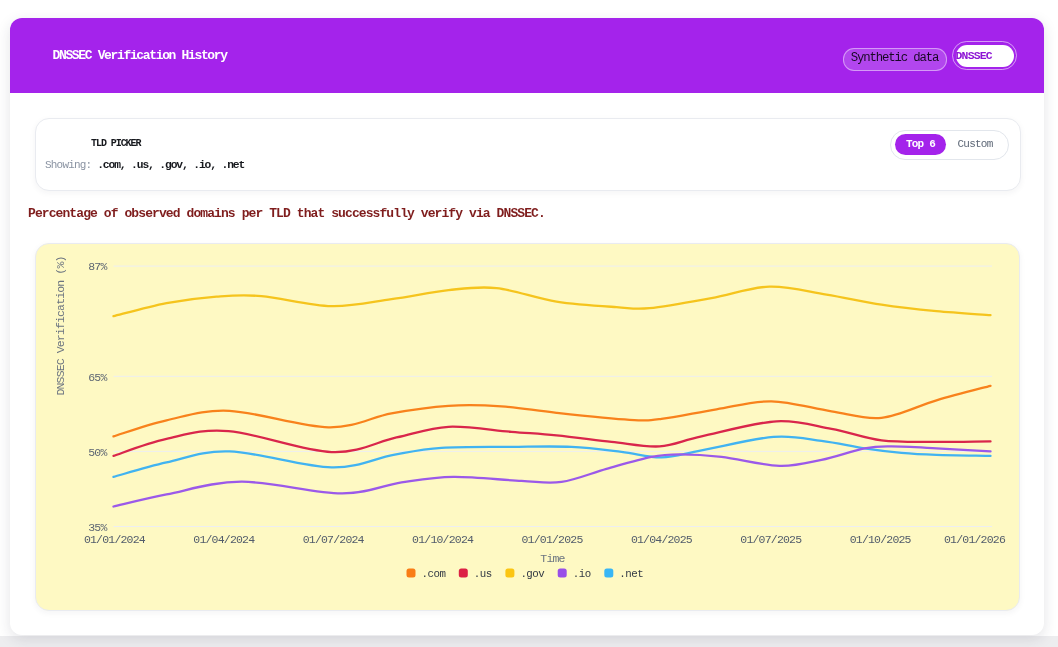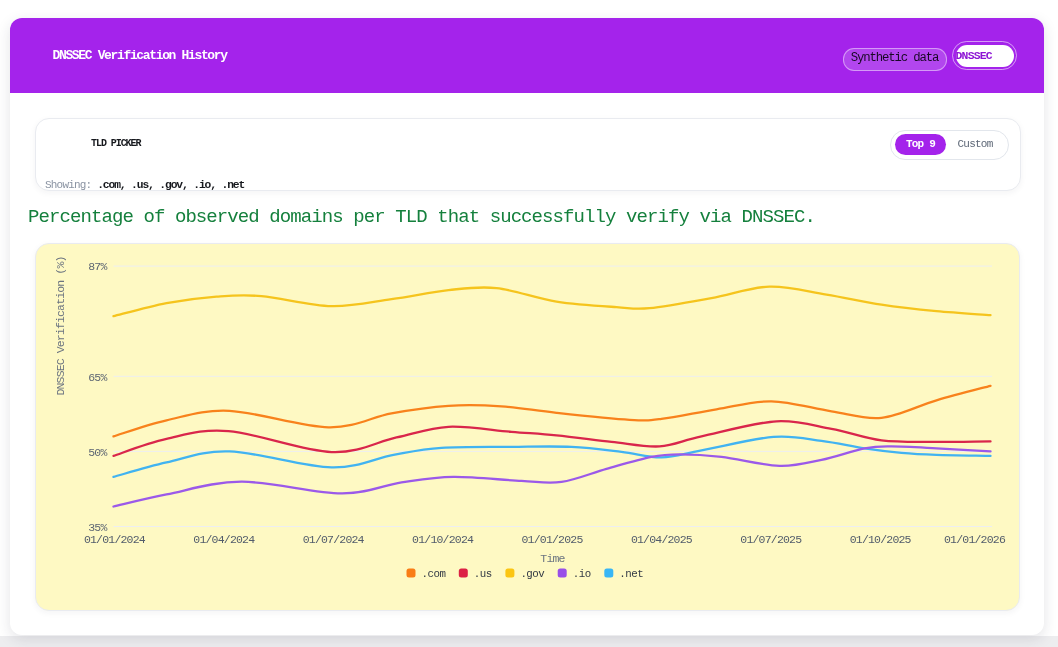--- a/index.html
+++ b/index.html
@@ -5,43 +5,43 @@
 html,body{width:1058px;height:647px;background:#fff;font-family:"Liberation Mono",monospace;overflow:hidden;}
 .bgstrip{position:absolute;left:0;top:636px;width:1058px;height:11px;background:#ededef;}
 .panel{position:absolute;left:10px;top:18px;width:1034px;height:617px;background:#fff;border-radius:12px;box-shadow:0 4px 14px rgba(40,40,60,0.13);}
 .hdr{position:absolute;left:0;top:0;width:1034px;height:75px;background:#A423EB;border-radius:12px 12px 0 0;}
 .title{position:absolute;left:19.5px;top:31.3px;line-height:1;font-size:13px;font-weight:bold;letter-spacing:-1.35px;color:#fff;padding-left:23px;}
 .sdpill{position:absolute;left:832.5px;top:29.5px;width:104px;height:23px;background:rgba(255,255,255,0.16);border:1px solid rgba(255,255,255,0.45);border-radius:11px;color:#190826;font-size:12.3px;letter-spacing:-1.14px;text-align:center;line-height:19px;}
 .dnsring{position:absolute;left:942px;top:23px;width:65px;height:29px;border:1.5px solid rgba(255,255,255,0.55);border-radius:15px;}
 .dnspill{position:absolute;left:2.5px;top:2.5px;width:58px;height:22px;background:#fff;border-radius:12px;color:#8d15d4;font-weight:bold;font-size:11.4px;letter-spacing:-0.77px;text-align:left;line-height:22px;}
 .tldcard{position:absolute;left:24.5px;top:99.5px;width:986px;height:73px;background:#fff;border:1px solid #e9ebf0;border-radius:14px;box-shadow:0 2px 6px rgba(40,40,60,0.05);}
 .tldtitle{position:absolute;left:9.5px;top:19px;line-height:1.2;font-size:10px;font-weight:bold;letter-spacing:-1.06px;color:#16181d;margin-left:46px;}
-.showing{position:absolute;left:9.5px;top:60px;line-height:1.2;font-size:11px;letter-spacing:-0.8px;color:#8a93a2;}
+.showing{position:absolute;left:9.5px;top:40px;line-height:1.2;font-size:11px;letter-spacing:-0.8px;color:#8a93a2;}
 .showing b{font-size:11.3px;letter-spacing:-1.13px;color:#16181d;}
 .toggle{position:absolute;left:854.5px;top:11.5px;width:119px;height:30px;border:1px solid #e2e6ec;border-radius:15px;background:#fff;}
 .top5{position:absolute;left:4px;top:3px;width:51px;height:21px;background:#A423EB;border-radius:10.5px;color:#fff;font-weight:bold;font-size:11px;letter-spacing:-0.76px;text-align:center;line-height:21px;}
 .custom{position:absolute;left:58px;top:3px;width:52px;height:21px;color:#5e6877;font-weight:normal;font-size:11px;letter-spacing:-0.76px;text-align:center;line-height:21px;}
-.desc{position:absolute;left:18px;top:188px;font-size:19px;letter-spacing:-0.91px;color:#15803d;}
+.desc{position:absolute;left:18px;top:188px;font-size:13px;letter-spacing:-0.91px;color:#7f1d1d;font-weight:bold;}
 .chartcard{position:absolute;left:24.5px;top:225px;width:985.5px;height:368px;background:#fef9c3;border:1px solid #e9ebf0;border-radius:14px;box-shadow:0 2px 6px rgba(40,40,60,0.05);}
 </style></head>
 <body>
 <div class="bgstrip"></div>
 <div class="panel">
   <div class="hdr">
     <div class="title">DNSSEC Verification History</div>
     <div class="sdpill">Synthetic data</div>
     <div class="dnsring">
         <div class="dnspill">DNSSEC</div>
       </div>
   </div>
   <div class="tldcard">
     <div class="tldtitle">TLD PICKER</div>
     <div class="showing">Showing: <b>.com, .us, .gov, .io, .net</b></div>
     <div class="toggle">
-        <div class="top5">Top 9</div>
+        <div class="top5">Top 6</div>
         <div class="custom">Custom</div>
       </div>
   </div>
   <div class="desc">Percentage of observed domains per TLD that successfully verify via DNSSEC.</div>
   <div class="chartcard">
 <svg width="990" height="368" viewBox="0 0 990 368" style="position:absolute;left:0;top:0;overflow:visible" font-family="'Liberation Mono',monospace">
 <line x1="77.5" y1="22.1" x2="956.0" y2="22.1" stroke="#edeef2" stroke-width="1"></line>
 <line x1="77.5" y1="132.3" x2="956.0" y2="132.3" stroke="#edeef2" stroke-width="1"></line>
 <line x1="77.5" y1="207.4" x2="956.0" y2="207.4" stroke="#edeef2" stroke-width="1"></line>
 <line x1="77.5" y1="282.5" x2="956.0" y2="282.5" stroke="#edeef2" stroke-width="1"></line>

